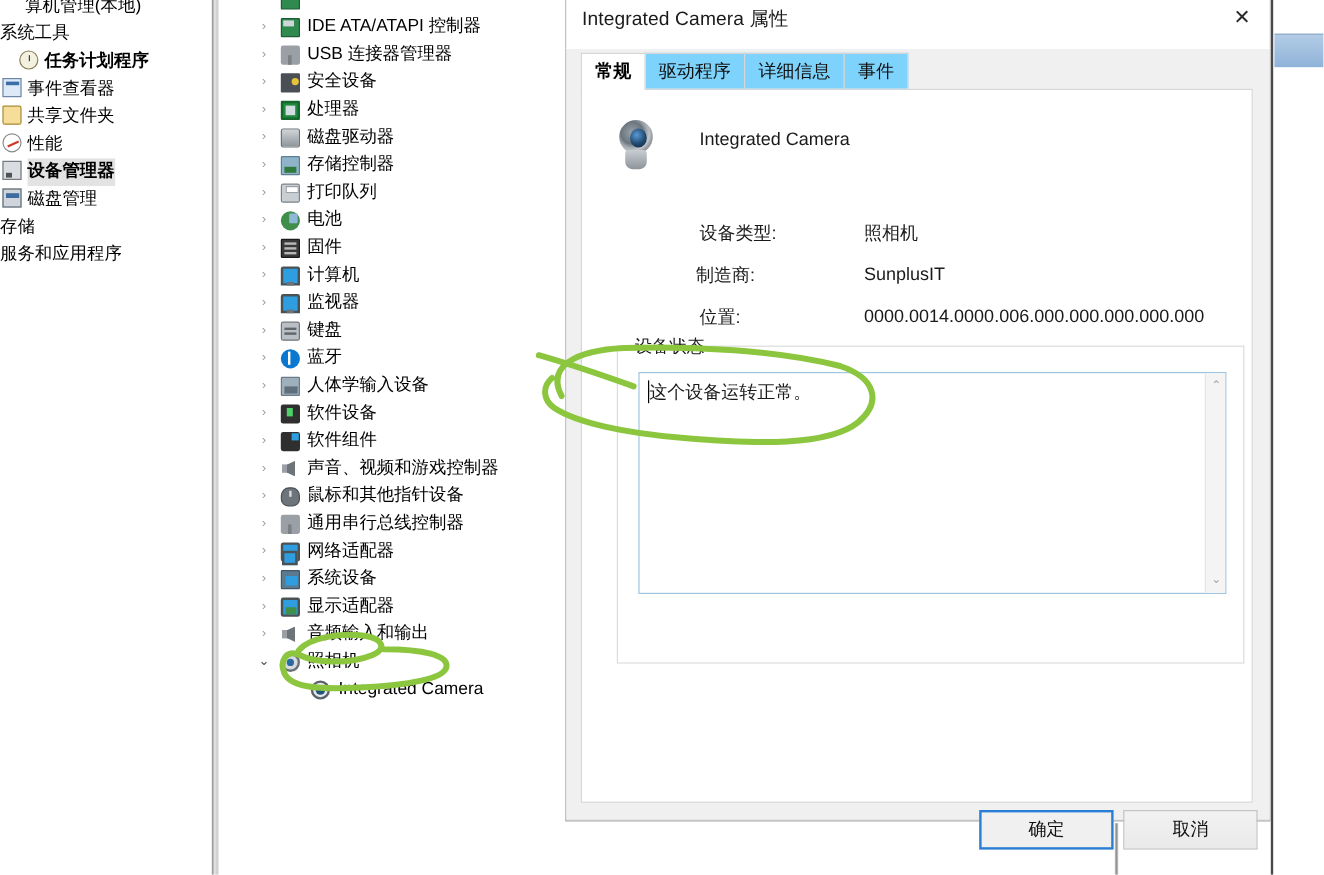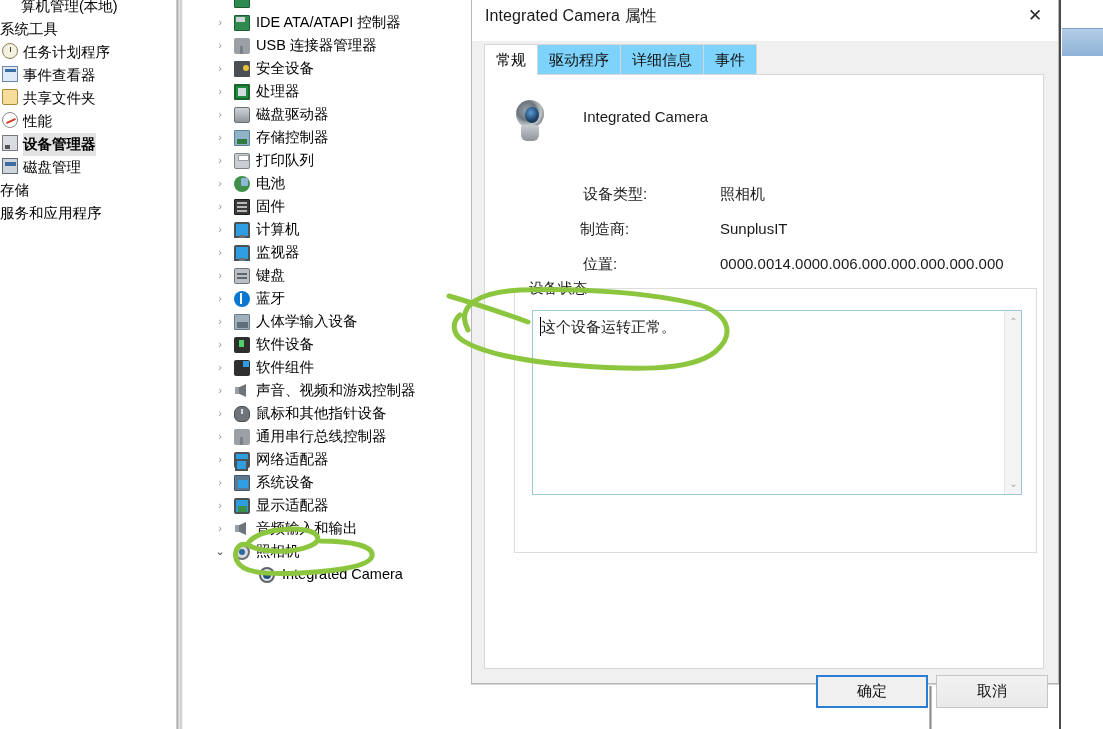--- a/index.html
+++ b/index.html
@@ -145,21 +145,21 @@
     position: absolute; left: 12px; top: 3px; right: 12px; height: 30px;
   }
   .tab {
     position: relative; float: left; height: 30px; line-height: 29px;
     padding: 0 11px; font-size: 15px; color: #111;
     background: #7dd3fc; border: 1px solid #d6d6d6; border-bottom: none;
     margin-right: -1px;
   }
   .tab.active {
     background: #ffffff; border-color: #d6d6d6; color:#000;
-    height: 31px; z-index: 3;
+    height: 31px; z-index: 3; font-weight: bold;
   }
   .tabpanel {
     position:absolute; left:12px; top:33px; width: 560px; height: 595px;
     background:#ffffff; border:1px solid #d6d6d6;
   }
 
   .devhead-icon { position:absolute; left:27px; top:23px; width:38px; height:46px; }
   .cam-body {
     position:absolute; left:4px; top:2px; width:28px; height:28px;
     border-radius:50%;
@@ -247,21 +247,21 @@
 </style>
 </head>
 <body>
 
 <div id="root">
 
   <div class="console-pane">
     <div id="console-rows">
         <div class="console-row" style="padding-left: 0px; margin-top: -6px;"><span class="ico "></span><span class="lbl">算机管理(本地)</span></div>
         <div class="console-row" style="padding-left: 0px;"><span class="ico " style="visibility: hidden; width: 0px; margin-right: 0px;"></span><span class="lbl">系统工具</span></div>
-        <div class="console-row" style="padding-left: 2px;"><span class="ico ic-clock"></span><span class="lbl">任务计划程序</span></div>
+        <div class="console-row" style="padding-left: 16px; font-weight: bold;"><span class="ico ic-clock"></span><span class="lbl">任务计划程序</span></div>
         <div class="console-row" style="padding-left: 2px;"><span class="ico ic-event"></span><span class="lbl">事件查看器</span></div>
         <div class="console-row" style="padding-left: 2px;"><span class="ico ic-folder"></span><span class="lbl">共享文件夹</span></div>
         <div class="console-row" style="padding-left: 2px;"><span class="ico ic-perf"></span><span class="lbl">性能</span></div>
         <div class="console-row selected" style="padding-left: 2px;"><span class="ico ic-devmgr"></span><span class="lbl">设备管理器</span></div>
         <div class="console-row" style="padding-left: 2px;"><span class="ico ic-disk"></span><span class="lbl">磁盘管理</span></div>
         <div class="console-row" style="padding-left: 0px;"><span class="ico " style="visibility: hidden; width: 0px; margin-right: 0px;"></span><span class="lbl">存储</span></div>
         <div class="console-row" style="padding-left: 0px;"><span class="ico " style="visibility: hidden; width: 0px; margin-right: 0px;"></span><span class="lbl">服务和应用程序</span></div>
       </div>
   </div>
 

